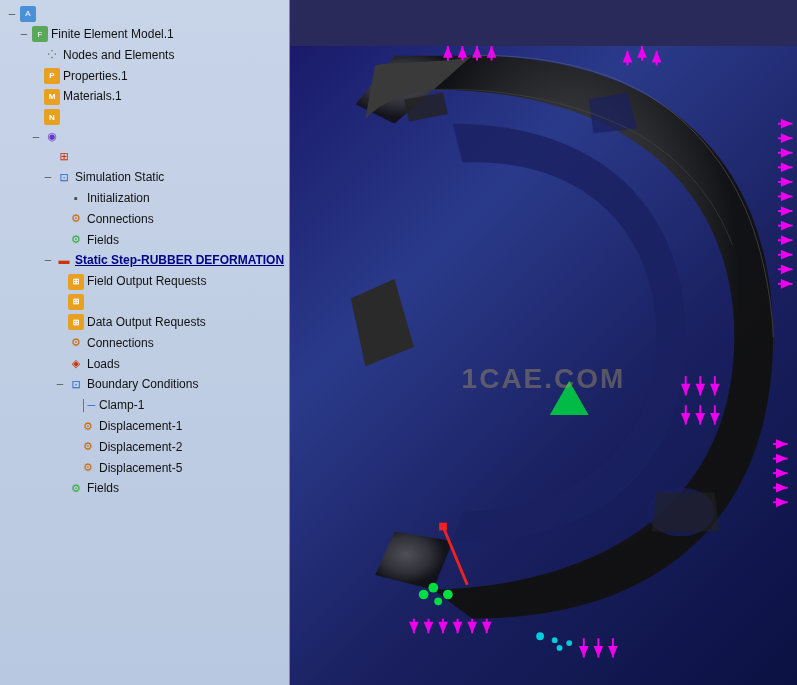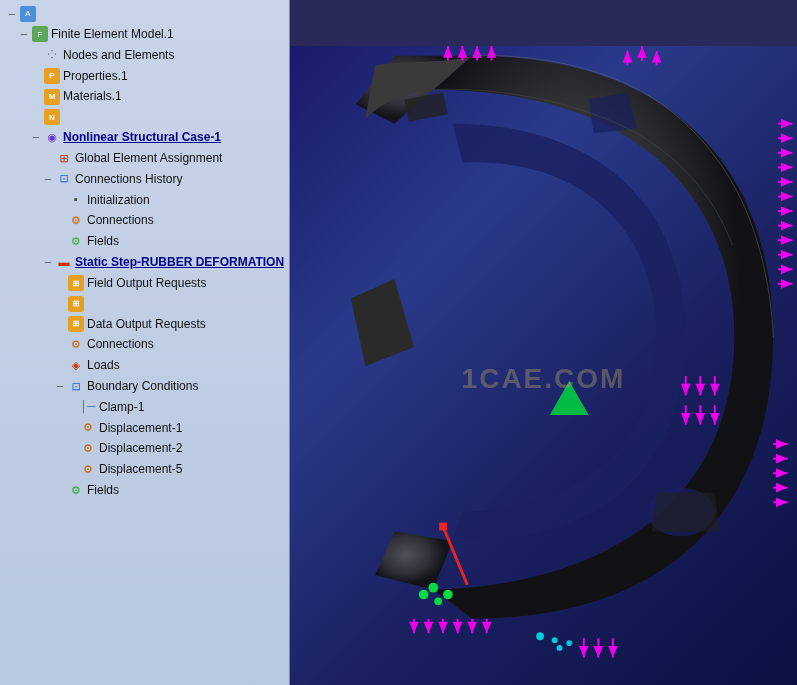--- a/index.html
+++ b/index.html
@@ -141,31 +141,29 @@
         <span class="icon-box" style="background: rgb(232, 160, 32); border-radius: 2px; color: white; font-size: 8px; font-weight: bold;">M</span>
         <span>Materials.1</span>
       </div>
       <div class="tree-item indent-2">
         <span class="expand-icon" style="min-width: 12px;"></span>
         <span class="icon-box" style="background: rgb(232, 160, 32); border-radius: 2px; color: white; font-size: 8px; font-weight: bold;">N</span>
       </div>
       <div class="tree-item indent-2">
         <span class="expand-icon" style="color: rgb(51, 51, 51);">─</span>
         <span class="icon-box" style="color: rgb(102, 51, 204); font-size: 11px;">◉</span>
-        <span style="text-decoration: underline; color: rgb(0, 0, 139); font-weight: bold;">Nonlinear Structural Case-1</span>
       </div>
       <div class="tree-item indent-3">
         <span class="expand-icon" style="min-width: 12px;"></span>
         <span class="icon-box" style="color: rgb(204, 51, 0); font-size: 11px;">⊞</span>
-        <span>Global Element Assignment</span>
       </div>
       <div class="tree-item indent-3">
         <span class="expand-icon" style="color: rgb(51, 51, 51);">─</span>
         <span class="icon-box" style="color: rgb(34, 102, 204); font-size: 11px;">⊡</span>
-        <span>Connections History</span>
+        <span>Simulation Static</span>
       </div>
       <div class="tree-item indent-4">
         <span class="expand-icon" style="min-width: 12px;"></span>
         <span class="icon-box" style="color: rgb(68, 68, 68); font-size: 11px;">▪</span>
         <span>Initialization</span>
       </div>
       <div class="tree-item indent-4">
         <span class="expand-icon" style="min-width: 12px;"></span>
         <span class="icon-box" style="color: rgb(204, 102, 0); font-size: 11px;">⚙</span>
         <span>Connections</span>

